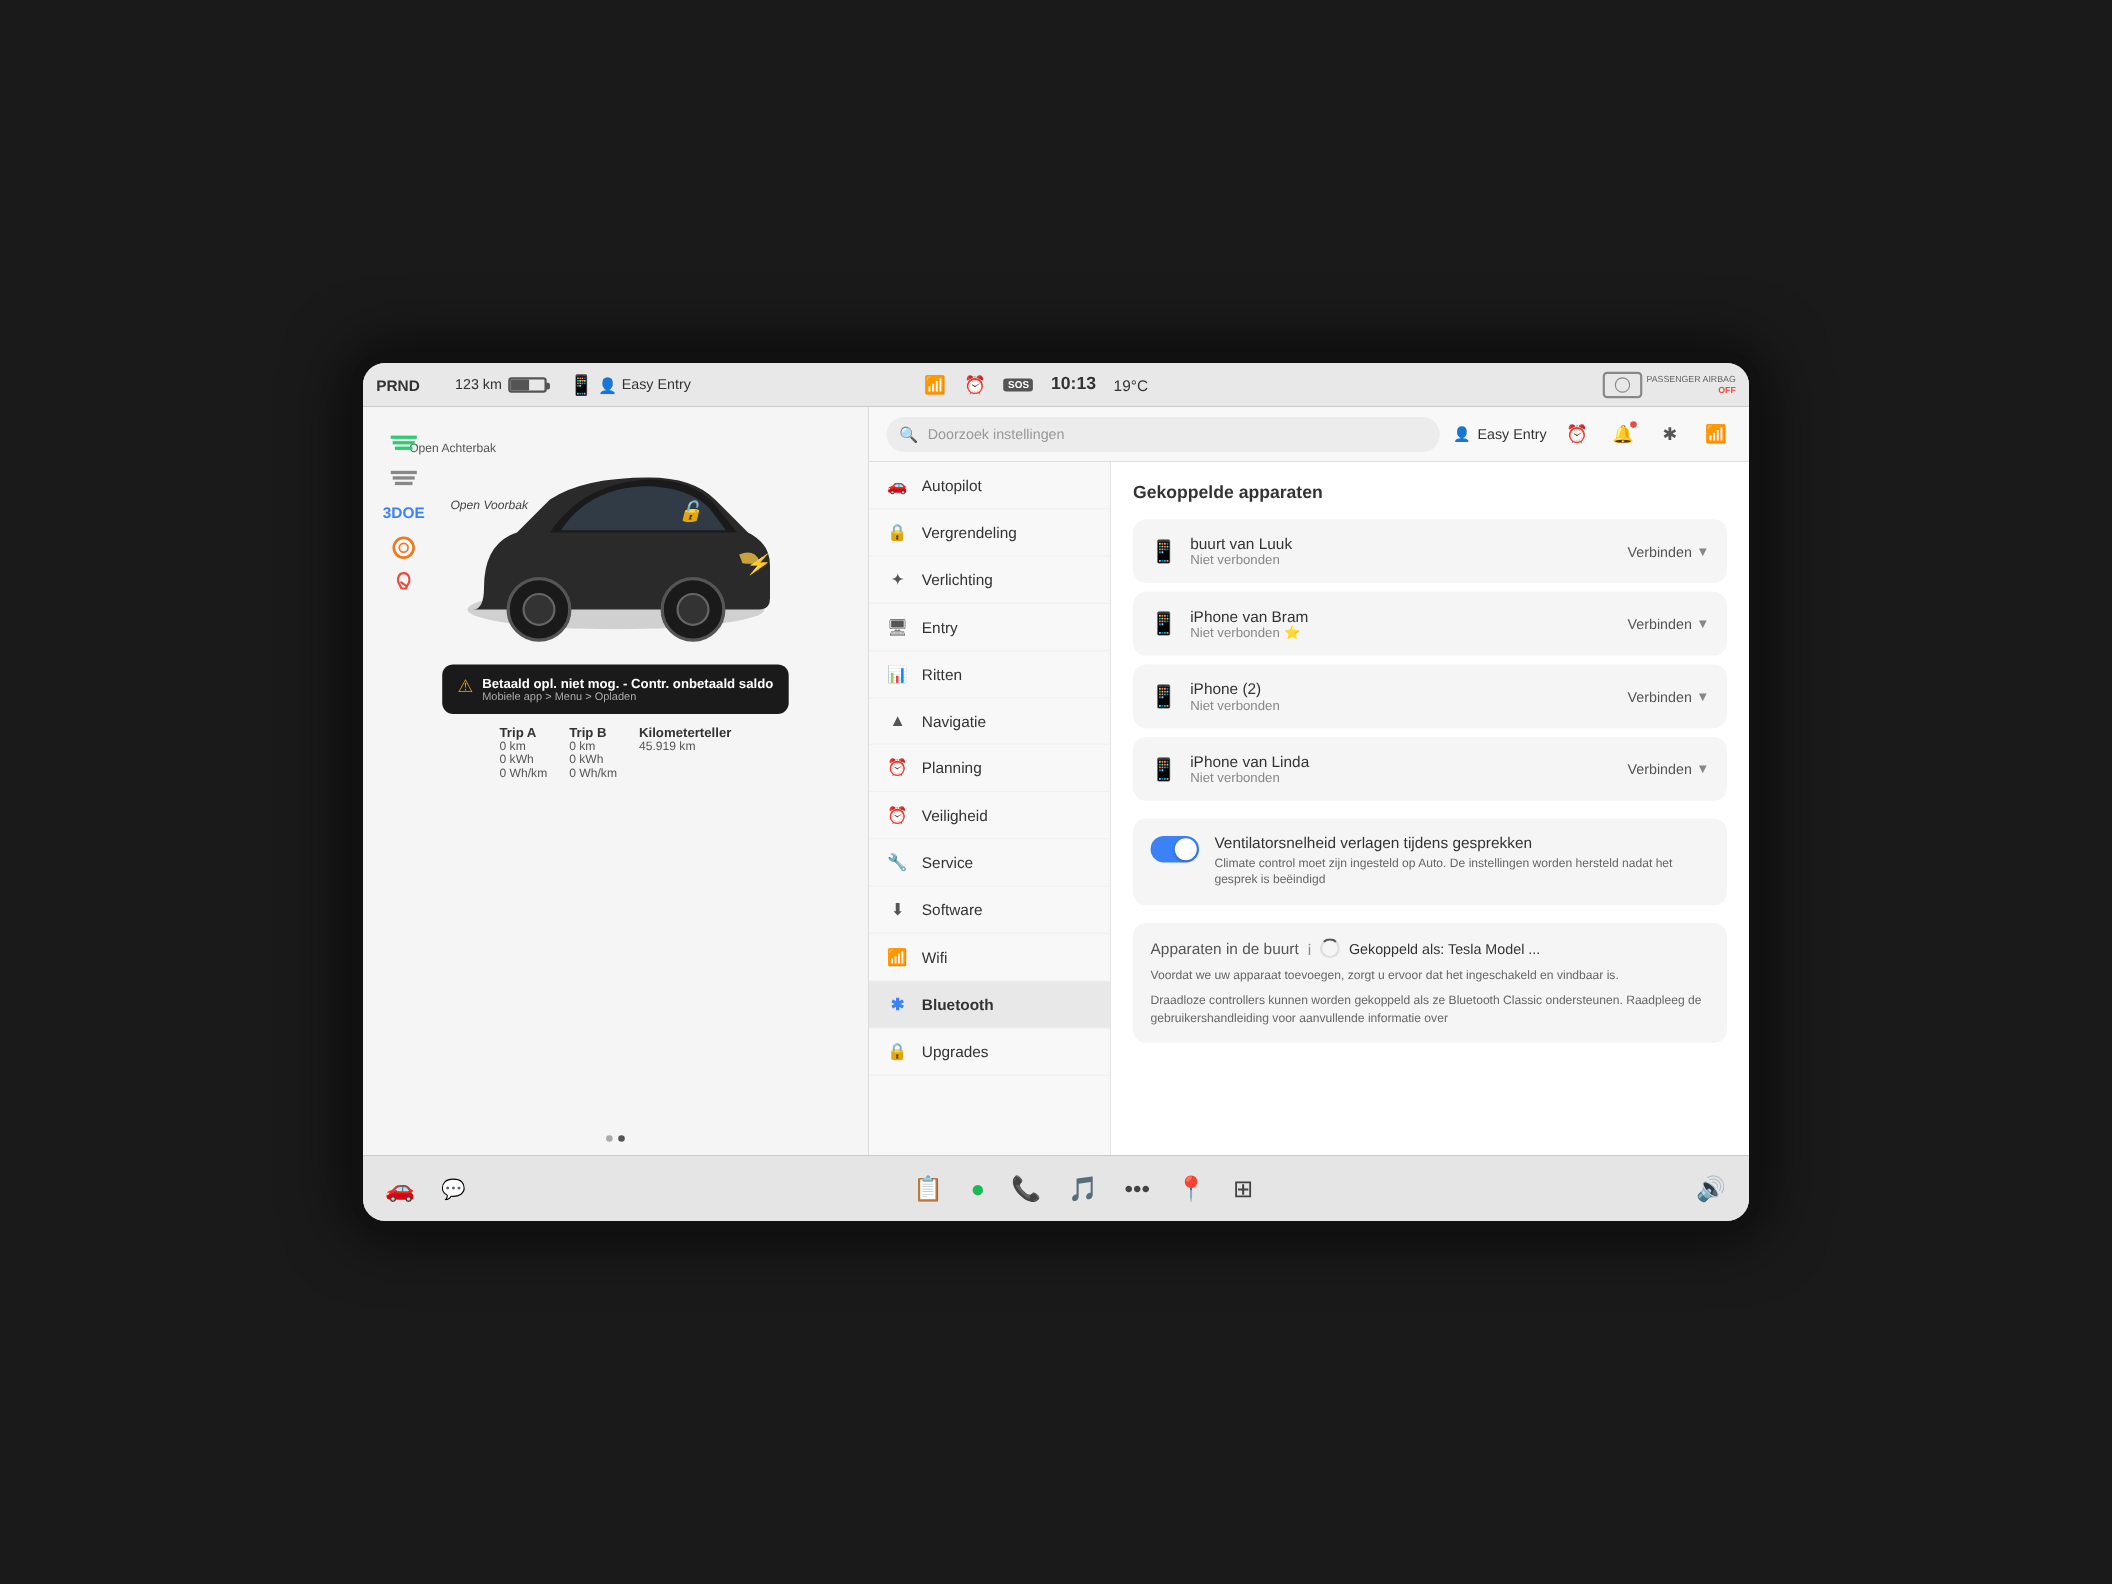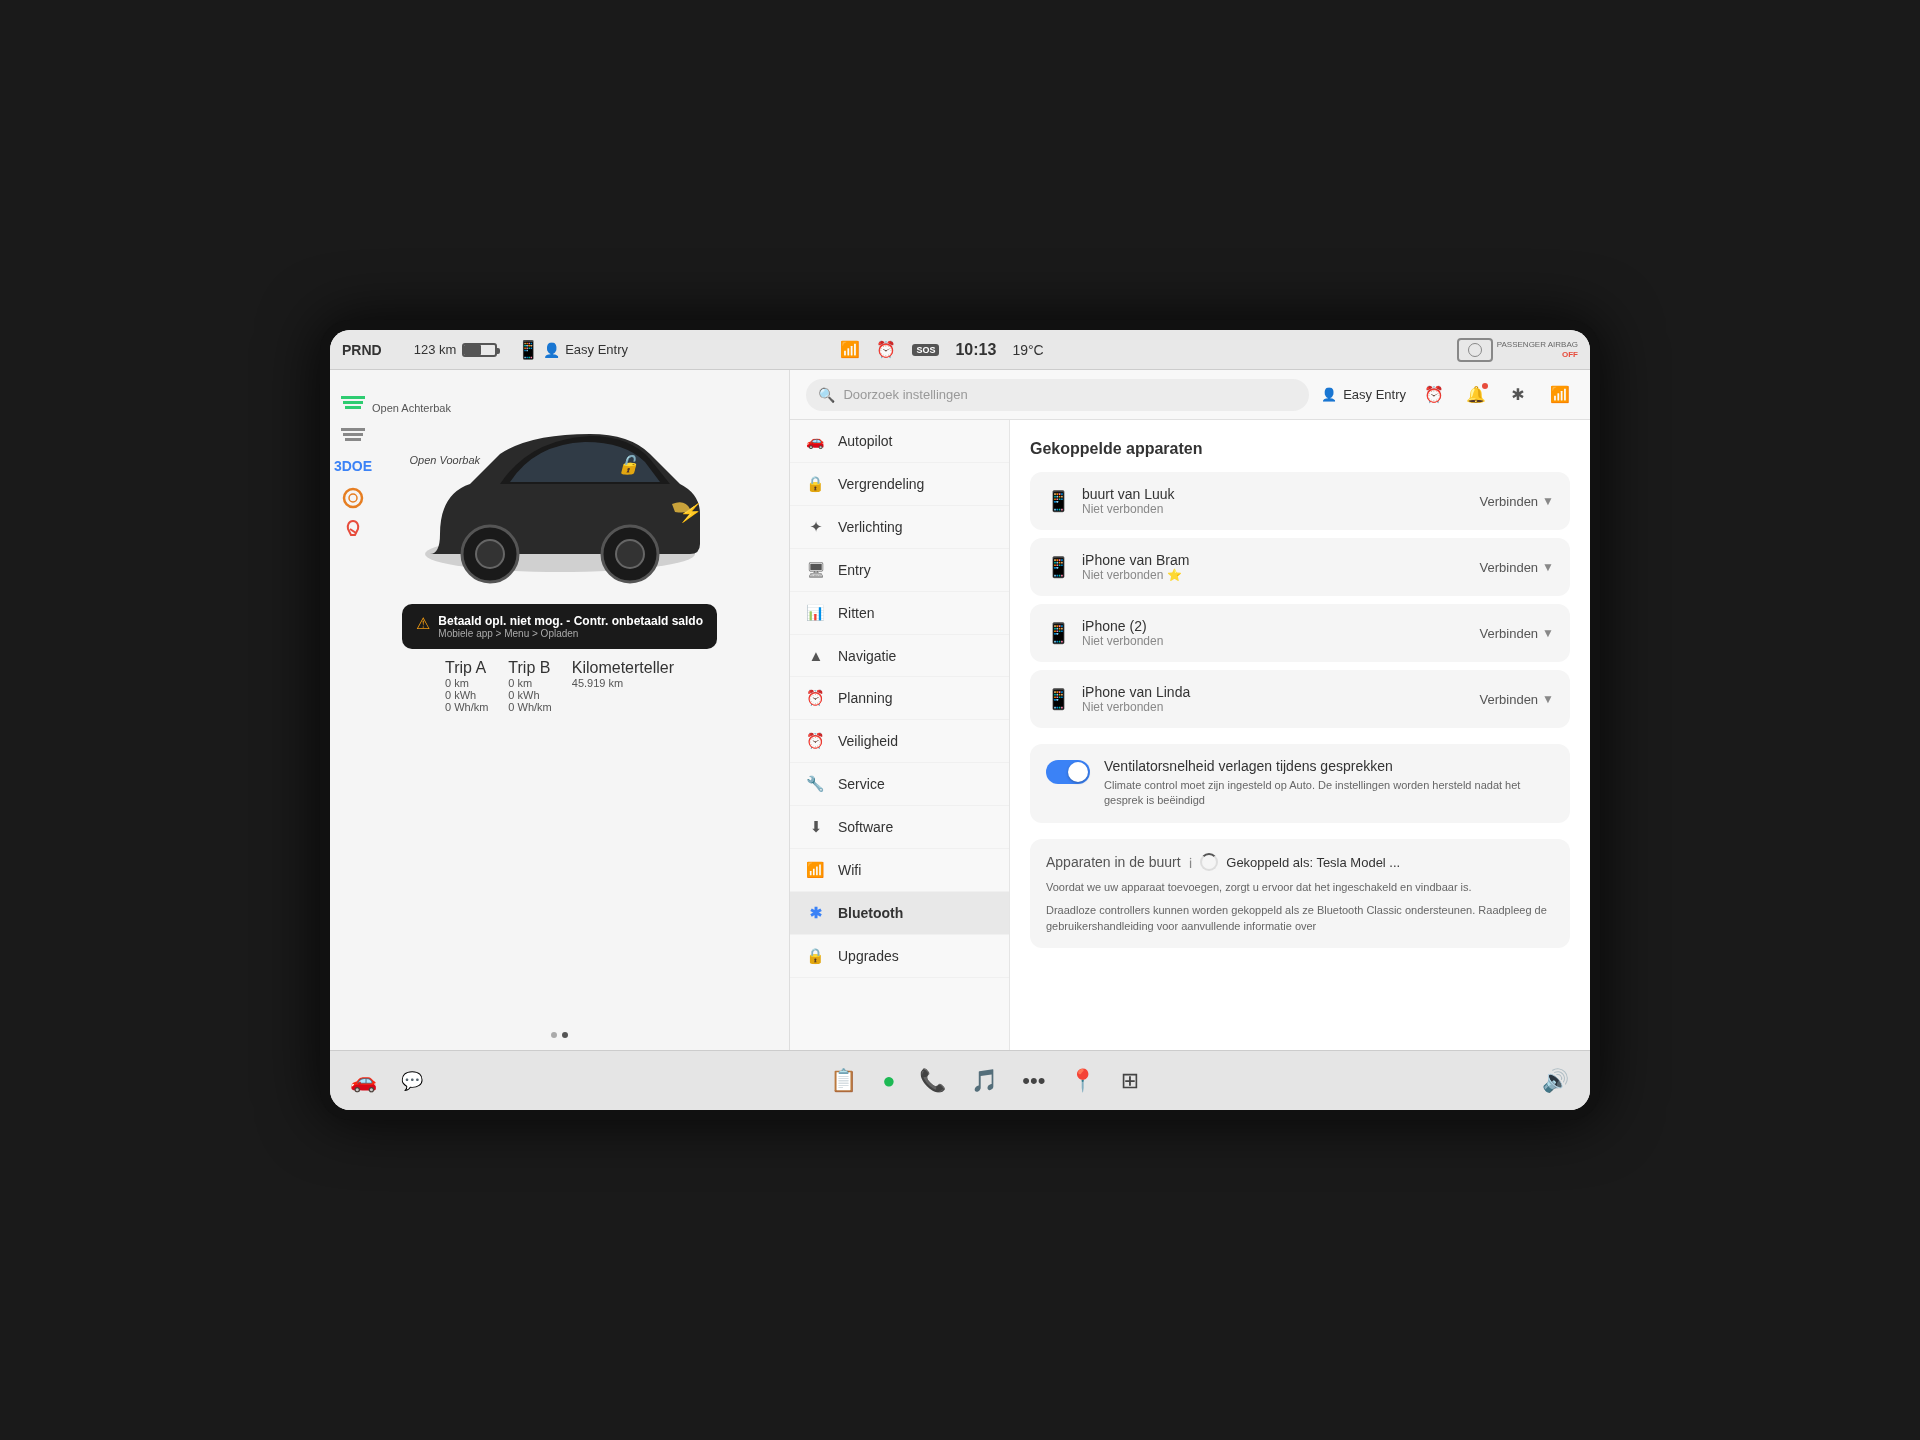--- a/index.html
+++ b/index.html
@@ -124,21 +124,21 @@
       padding: 12px;
       flex-shrink: 0;
       position: relative;
       border-right: 1px solid #ddd;
     }
     .left-icons {
       display: flex;
       flex-direction: column;
       gap: 8px;
       position: absolute;
-      left: 8px;
+      left: 22px;
       top: 20px;
     }
     .left-icon {
       width: 30px;
       height: 24px;
       display: flex;
       align-items: center;
       justify-content: center;
       font-size: 16px;
     }
@@ -193,23 +193,23 @@
       display: flex;
       gap: 20px;
       margin-top: 10px;
       font-size: 11px;
     }
     .trip-item {
       display: flex;
       flex-direction: column;
     }
     .trip-label {
-      font-weight: 400;
+      font-weight: 700;
       color: #333;
-      font-size: 16px;
+      font-size: 12px;
     }
     .trip-value {
       color: #555;
       font-size: 11px;
     }
     
     .right-panel {
       flex: 1;
       display: flex;
       flex-direction: column;

